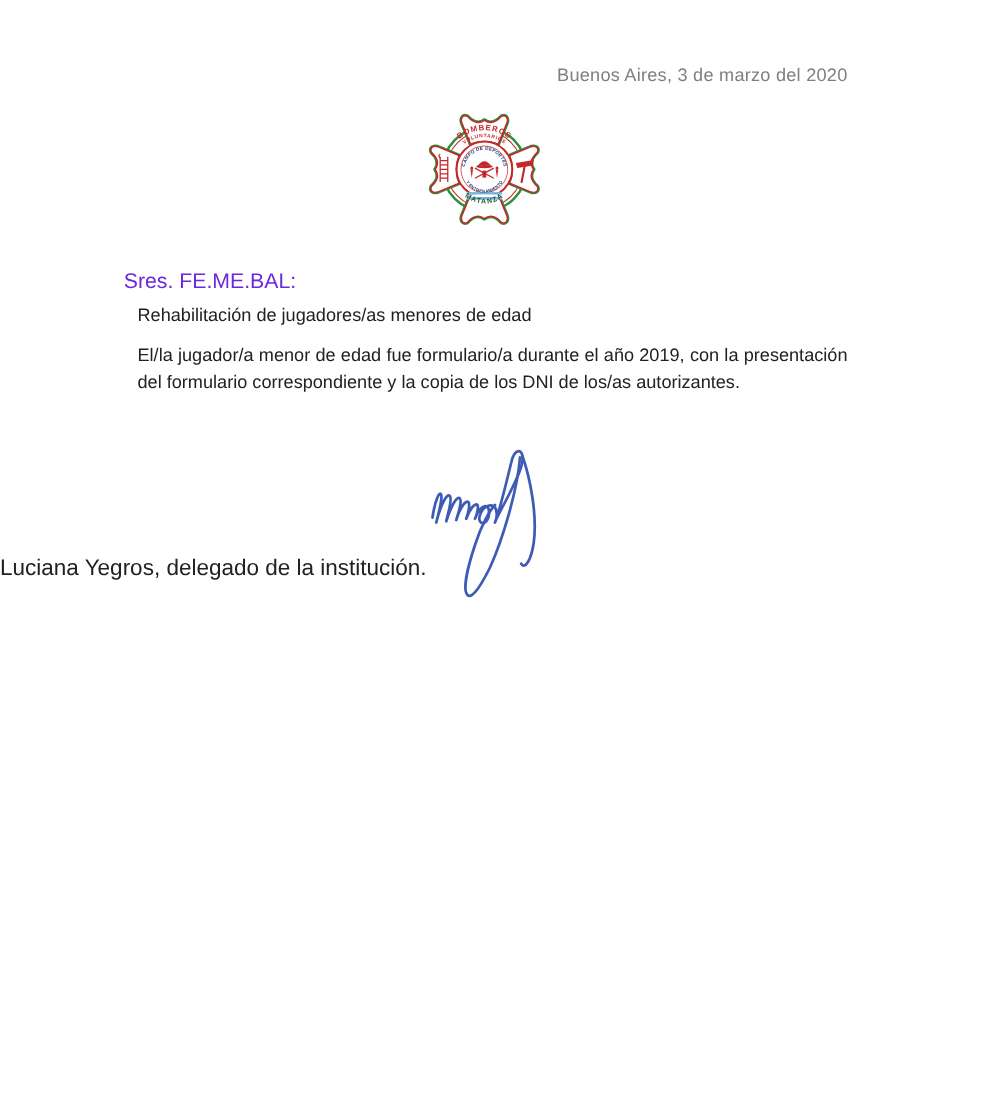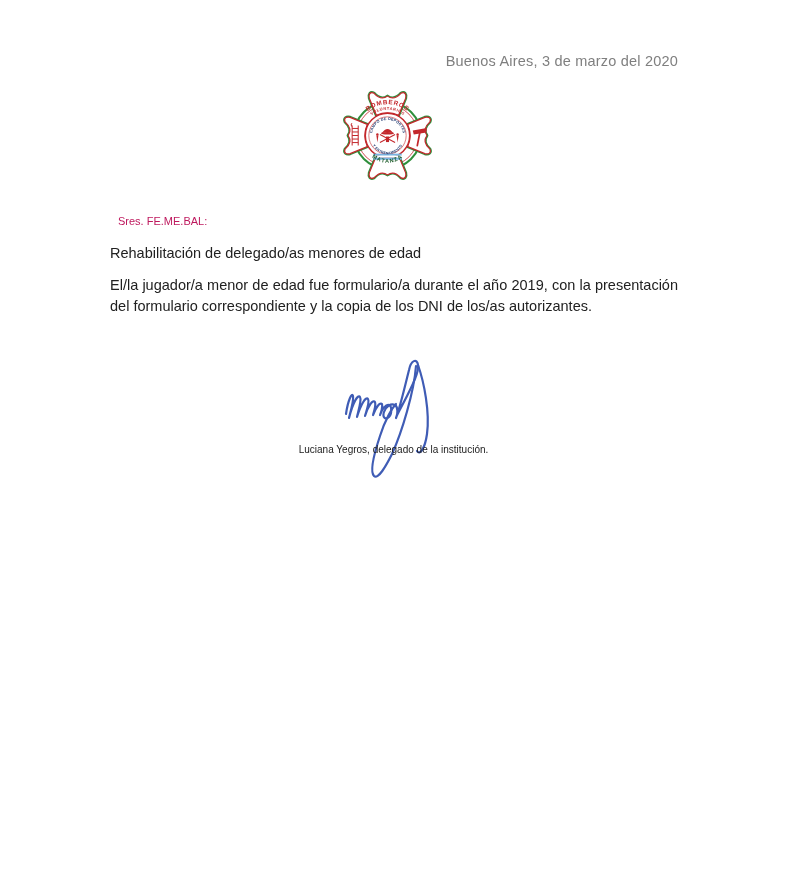--- a/index.html
+++ b/index.html
@@ -27,23 +27,23 @@
   .crest {
     position: absolute;
     top: 83px;
     left: 337px;
     width: 101px;
     height: 105px;
   }
   .recipient {
     position: absolute;
     top: 215px;
-    left: 118px;
-    font-size: 11px;
-    color: #be185d;
+    left: 99px;
+    font-size: 17px;
+    color: #6d28d9;
     white-space: nowrap;
   }
   .subject {
     position: absolute;
     top: 245px;
     left: 110px;
     font-size: 14.5px;
     color: #212121;
     white-space: nowrap;
   }
@@ -63,22 +63,22 @@
     left: 330px;
     width: 120px;
     height: 132px;
     pointer-events: none;
   }
   .signature-caption {
     position: absolute;
     top: 444px;
     left: 0;
     width: 787px;
-    text-align: center;
-    font-size: 10px;
+    text-align: left;
+    font-size: 18px;
     color: #212121;
   }
   svg text {
     font-family: "Liberation Sans", sans-serif;
     font-weight: bold;
   }
 </style>
 </head>
 <body>
 
@@ -162,21 +162,21 @@
     <text font-size="6.8" fill="#203a70" letter-spacing="0.4" text-anchor="middle">
       <textPath href="#arcCircleBottom" startOffset="50%">Y ENTRENAMIENTO</textPath>
     </text>
     <text font-size="11" fill="#1d5c2a" letter-spacing="2" text-anchor="middle">
       <textPath href="#arcBottomArm" startOffset="50%">MATANZA</textPath>
     </text>
   </svg>
 
   <div class="recipient">Sres. FE.ME.BAL:</div>
 
-  <div class="subject">Rehabilitación de delegado/as menores de edad</div>
+  <div class="subject">Rehabilitación de jugadores/as menores de edad</div>
 
   <div class="body-paragraph">El/la jugador/a menor de edad fue formulario/a durante el año 2019, con la presentación del formulario correspondiente y la copia de los DNI de los/as autorizantes.</div>
 
   <svg class="signature-svg" viewBox="0 0 120 132" aria-hidden="true">
     <g fill="none" stroke="#3f5cb5" stroke-width="2.2" stroke-linecap="round" stroke-linejoin="round">
       <path d="M 16,62
                C 18,48 22,40 23,44 C 24,48 20,62 19,66
                C 23,50 28,42 30,45 C 32,48 28,60 27,65
                C 31,52 36,44 38,47 C 40,50 36,60 35,64
                C 38,54 43,47 45,50 C 46,53 44,60 43,63

